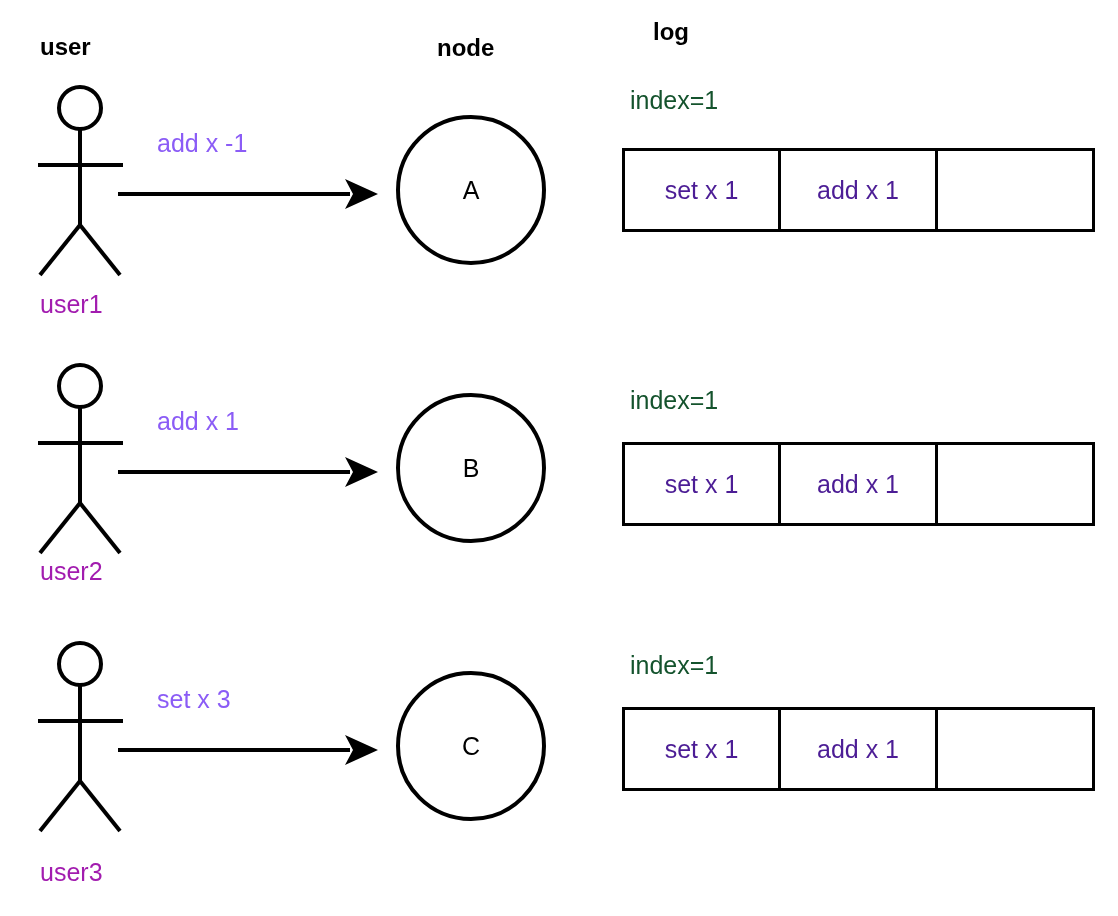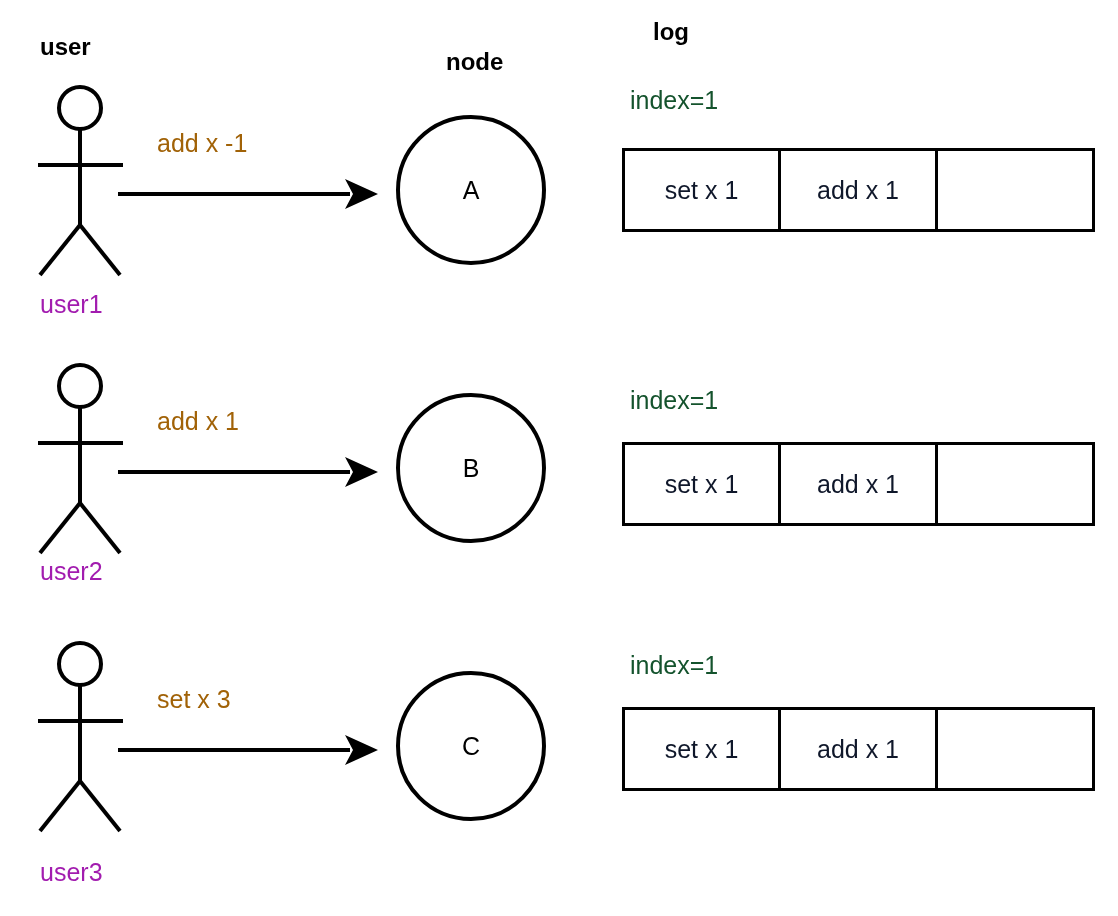--- a/index.html
+++ b/index.html
@@ -21,21 +21,21 @@
   }
   .col-header {
     position: absolute;
     font-size: 24px;
     font-weight: bold;
     color: #000000;
     white-space: nowrap;
     line-height: 1;
   }
   .hdr-user  { left: 40px;  top: 35px; }
-  .hdr-node  { left: 437px; top: 50px; margin-left: 9px; }
+  .hdr-node  { left: 437px; top: 36px; }
   .hdr-log   { left: 653px; top: 20px; }
 
   .row {
     position: absolute;
     left: 0;
     width: 1118px;
     height: 278px;
   }
 
   .actor-svg {
@@ -49,21 +49,21 @@
     font-size: 25px;
     color: #a21caf;
     white-space: nowrap;
     line-height: 1;
   }
 
   .msg-label {
     position: absolute;
     left: 157px;
     font-size: 25px;
-    color: #a16207;
+    color: #8b5cf6;
     white-space: nowrap;
     line-height: 1;
   }
 
   .arrow-svg {
     position: absolute;
     left: 110px;
   }
 
   .node-svg {
@@ -99,21 +99,21 @@
     display: flex;
     background: #ffffff;
   }
   .log-cell {
     box-sizing: border-box;
     height: 100%;
     display: flex;
     align-items: center;
     justify-content: center;
     font-size: 25px;
-    color: #0f172a;
+    color: #4c1d95;
     background: #ffffff;
     white-space: nowrap;
   }
   .log-cell.c0 { width: 156px; border-right: 3px solid #000000; }
   .log-cell.c1 { width: 157px; border-right: 3px solid #000000; }
   .log-cell.c2 { flex: 1 1 auto; }
 </style>
 </head>
 <body>
 

